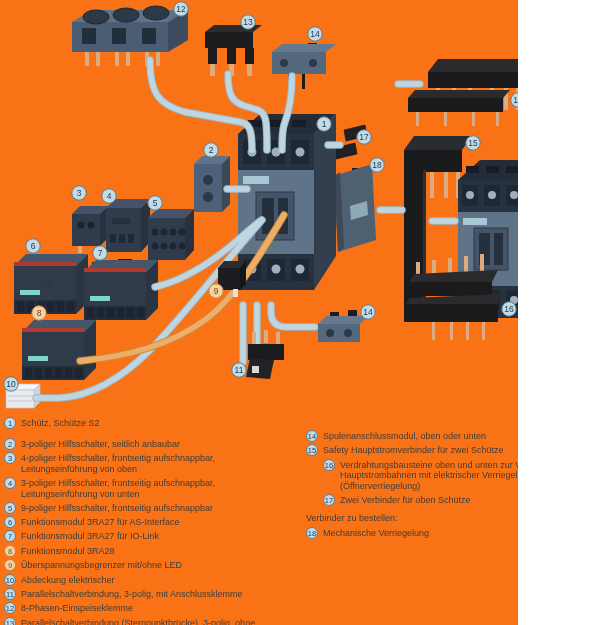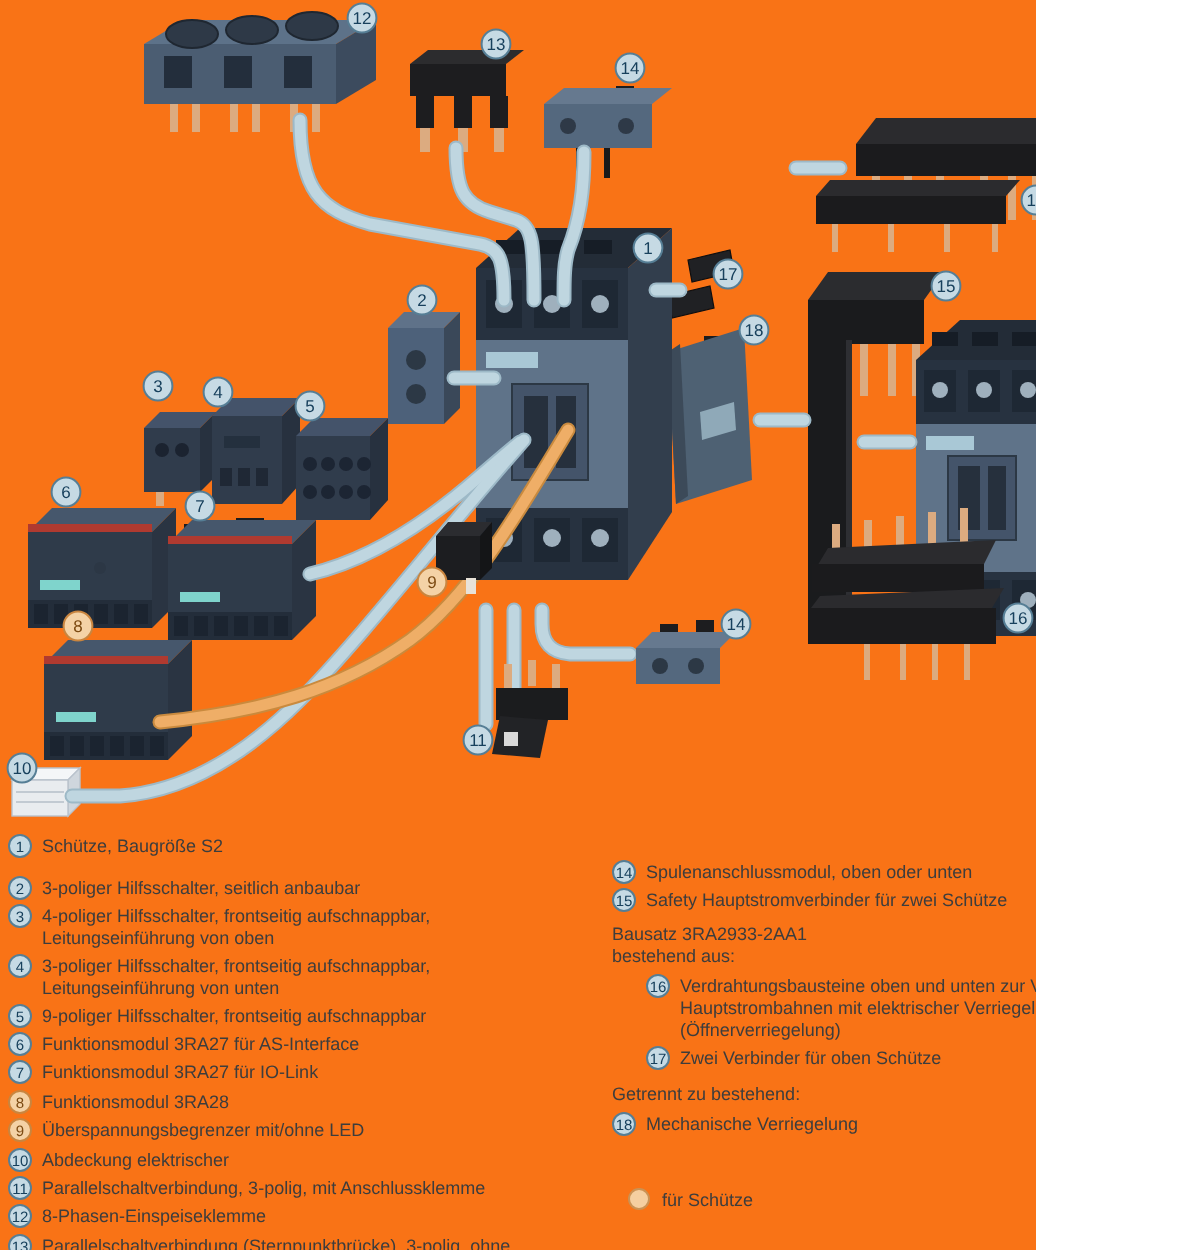--- a/index.html
+++ b/index.html
@@ -459,21 +459,21 @@
         <g>
           <circle cx="11" cy="384" r="7.2" class="co-blue"></circle>
           <text x="11" y="387" class="co-text">10</text>
         </g>
       </g>
 </svg>
 
 <div class="legend-left" id="legend-left">
       <div class="row">
         <span class="bullet blue">1</span>
-        <span class="txt">Schütze, Baugröße S2</span>
+        <span class="txt">Schütz, Schütze S2</span>
       </div>
       <div class="row">
         <span class="bullet blue">2</span>
         <span class="txt">3-poliger Hilfsschalter, seitlich anbaubar</span>
       </div>
       <div class="row">
         <span class="bullet blue">3</span>
         <span class="txt">4-poliger Hilfsschalter, frontseitig aufschnappbar, Leitungseinführung von oben</span>
       </div>
       <div class="row">
@@ -522,42 +522,34 @@
   <div id="legend-right-top">
         <div class="row">
           <span class="bullet blue">14</span>
           <span class="txt">Spulenanschlussmodul, oben oder unten</span>
         </div>
         <div class="row">
           <span class="bullet blue">15</span>
           <span class="txt">Safety Hauptstromverbinder für zwei Schütze</span>
         </div>
       </div>
-  <div class="kit-head">
-    <div>Bausatz 3RA2933-2AA1</div>
-    <div>bestehend aus:</div>
-  </div>
   <div id="legend-kit" class="indent">
         <div class="row">
           <span class="bullet blue">16</span>
           <span class="txt">Verdrahtungsbausteine oben und unten zur Verbindung der Hauptstrombahnen mit elektrischer Verriegelung (Öffnerverriegelung)</span>
         </div>
         <div class="row">
           <span class="bullet blue">17</span>
           <span class="txt">Zwei Verbinder für oben Schütze</span>
         </div>
       </div>
-  <div class="sep-head">Getrennt zu bestehend:</div>
+  <div class="sep-head">Verbinder zu bestellen:</div>
   <div id="legend-separate">
         <div class="row">
           <span class="bullet blue">18</span>
           <span class="txt">Mechanische Verriegelung</span>
         </div>
       </div>
   <div class="color-key" id="color-key">
-        <div class="row">
-          <span class="key-dot orange"></span>
-          <span class="txt">für Schütze</span>
-        </div>
       </div>
 </div>
 
 </div>
 
 </body></html>

